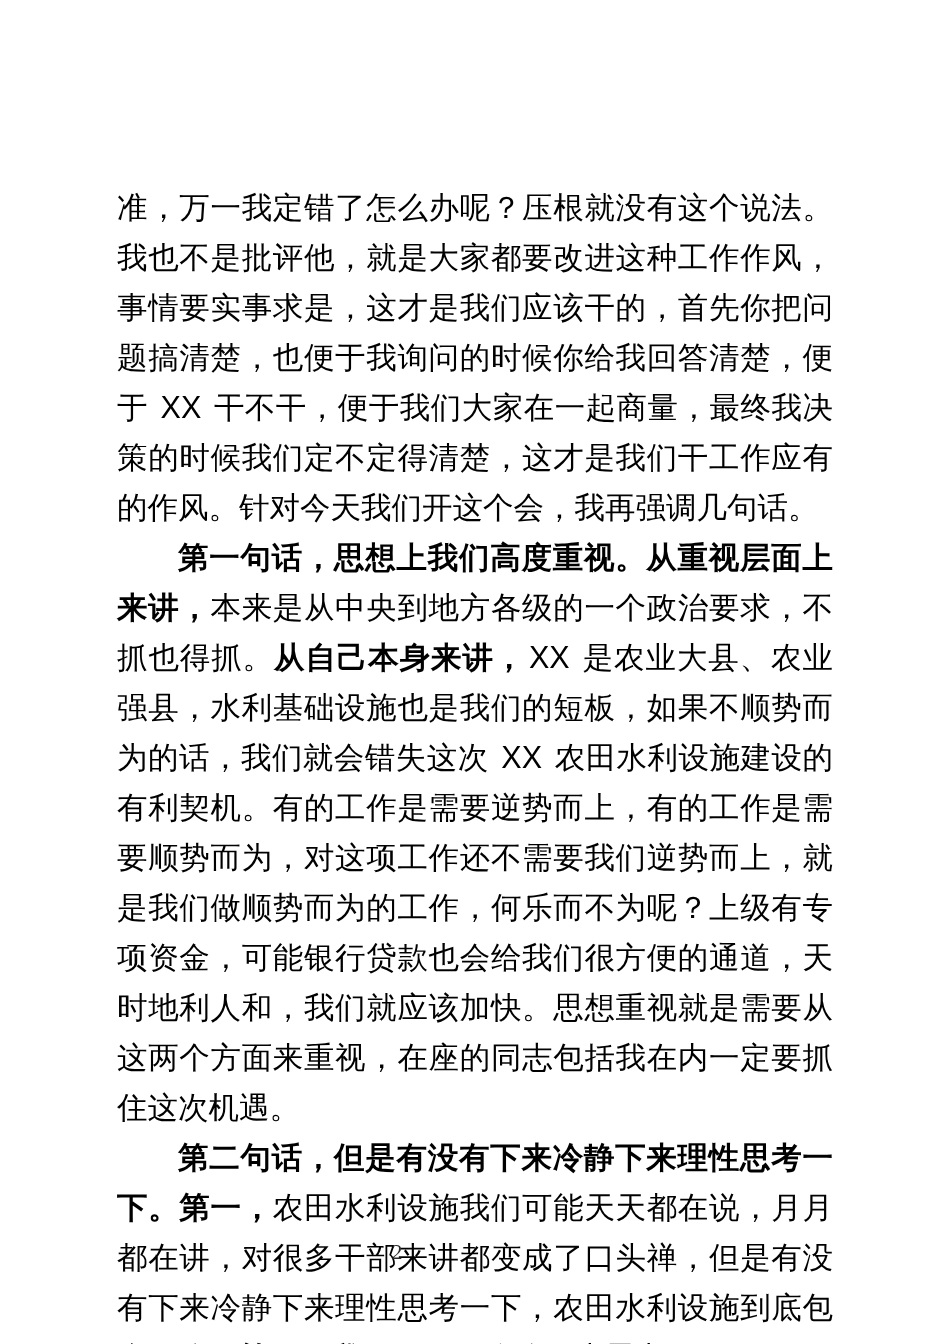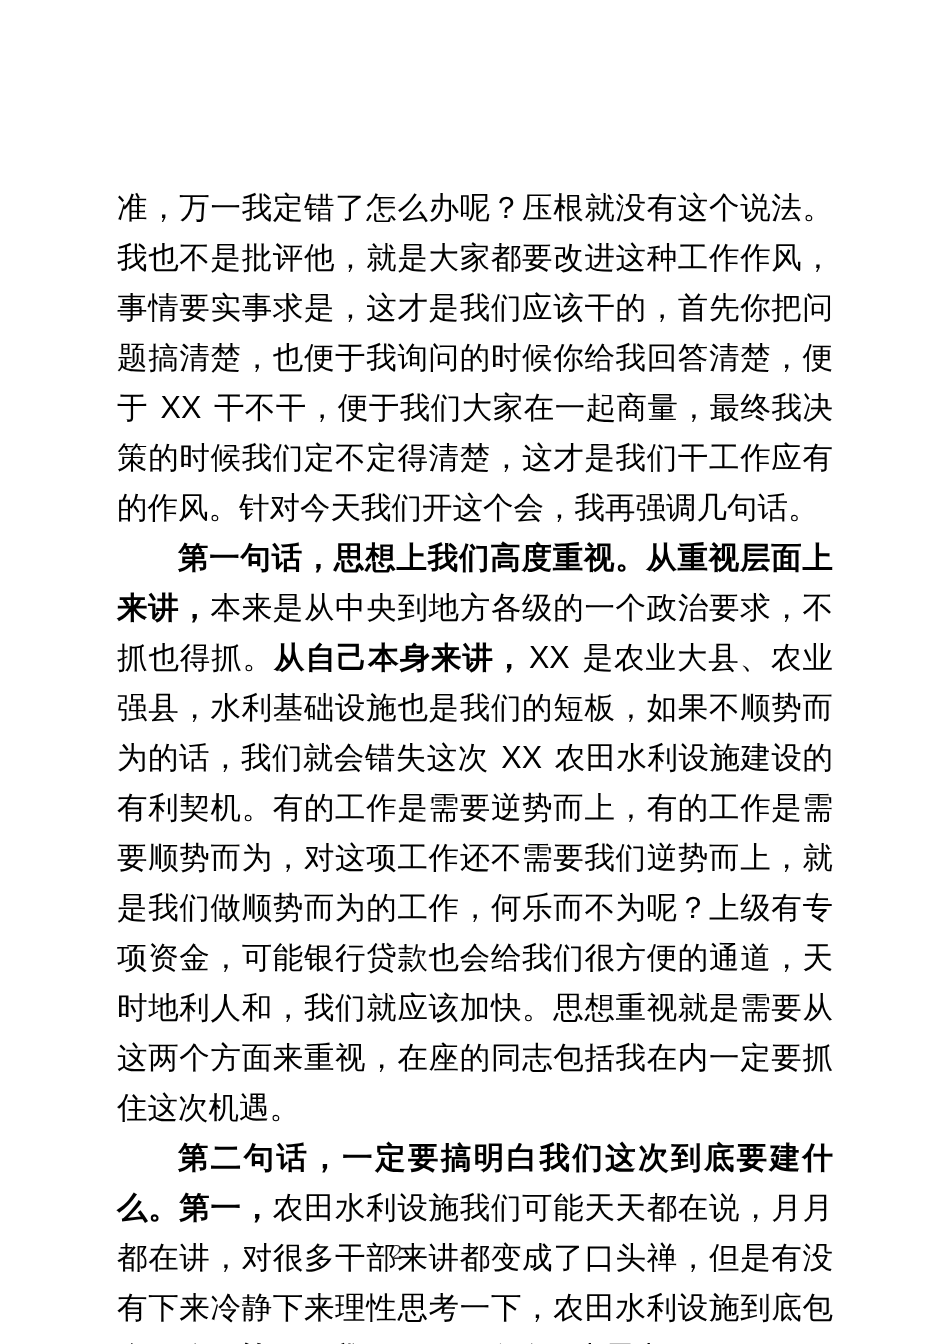--- a/index.html
+++ b/index.html
@@ -72,21 +72,21 @@
 
     <p class="para">
       <span>准，万一我定错了怎么办呢？压根就没有这个说法。我也不是批评他，就是大家都要改进这种工作作风，事情要实事求是，这才是我们应该干的，首先你把问题搞清楚，也便于我询问的时候你给我回答清楚，便于 </span><span class="lat">XX</span><span> 干不干，便于我们大家在一起商量，最终我决策的时候我们定不定得清楚，这才是我们干工作应有的作风。针对今天我们开这个会，我再强调几句话。</span>
     </p>
 
     <p class="para indent">
       <span class="b">第一句话，思想上我们高度重视。从重视层面上来讲，</span><span>本来是从中央到地方各级的一个政治要求，不抓也得抓。</span><span class="b">从自己本身来讲，</span><span class="lat">XX</span><span> 是农业大县、农业强县，水利基础设施也是我们的短板，如果不顺势而为的话，我们就会错失这次 </span><span class="lat">XX</span><span> 农田水利设施建设的有利契机。有的工作是需要逆势而上，有的工作是需要顺势而为，对这项工作还不需要我们逆势而上，就是我们做顺势而为的工作，何乐而不为呢？上级有专项资金，可能银行贷款也会给我们很方便的通道，天时地利人和，我们就应该加快。思想重视就是需要从这两个方面来重视，在座的同志包括我在内一定要抓住这次机遇。</span>
     </p>
 
     <p class="para indent">
-      <span class="b">第二句话，一定要搞明白我们这次到底要建什么。第一，</span><span>农田水利设施我们可能天天都在说，月月都在讲，对很多干部来讲都变成了口头禅，但是有没有下来冷静下来理性思考一下，农田水利设施到底包含什么？</span><span class="b">第二，</span><span>我们是不是冷静下来思考</span>
+      <span class="b">第二句话，但是有没有下来冷静下来理性思考一下。第一，</span><span>农田水利设施我们可能天天都在说，月月都在讲，对很多干部来讲都变成了口头禅，但是有没有下来冷静下来理性思考一下，农田水利设施到底包含什么？</span><span class="b">第二，</span><span>我们是不是冷静下来思考</span>
     </p>
 
   </div>
 
   <div class="page-number">
     <span class="pn-inner">2</span>
   </div>
 
 </div>
 

